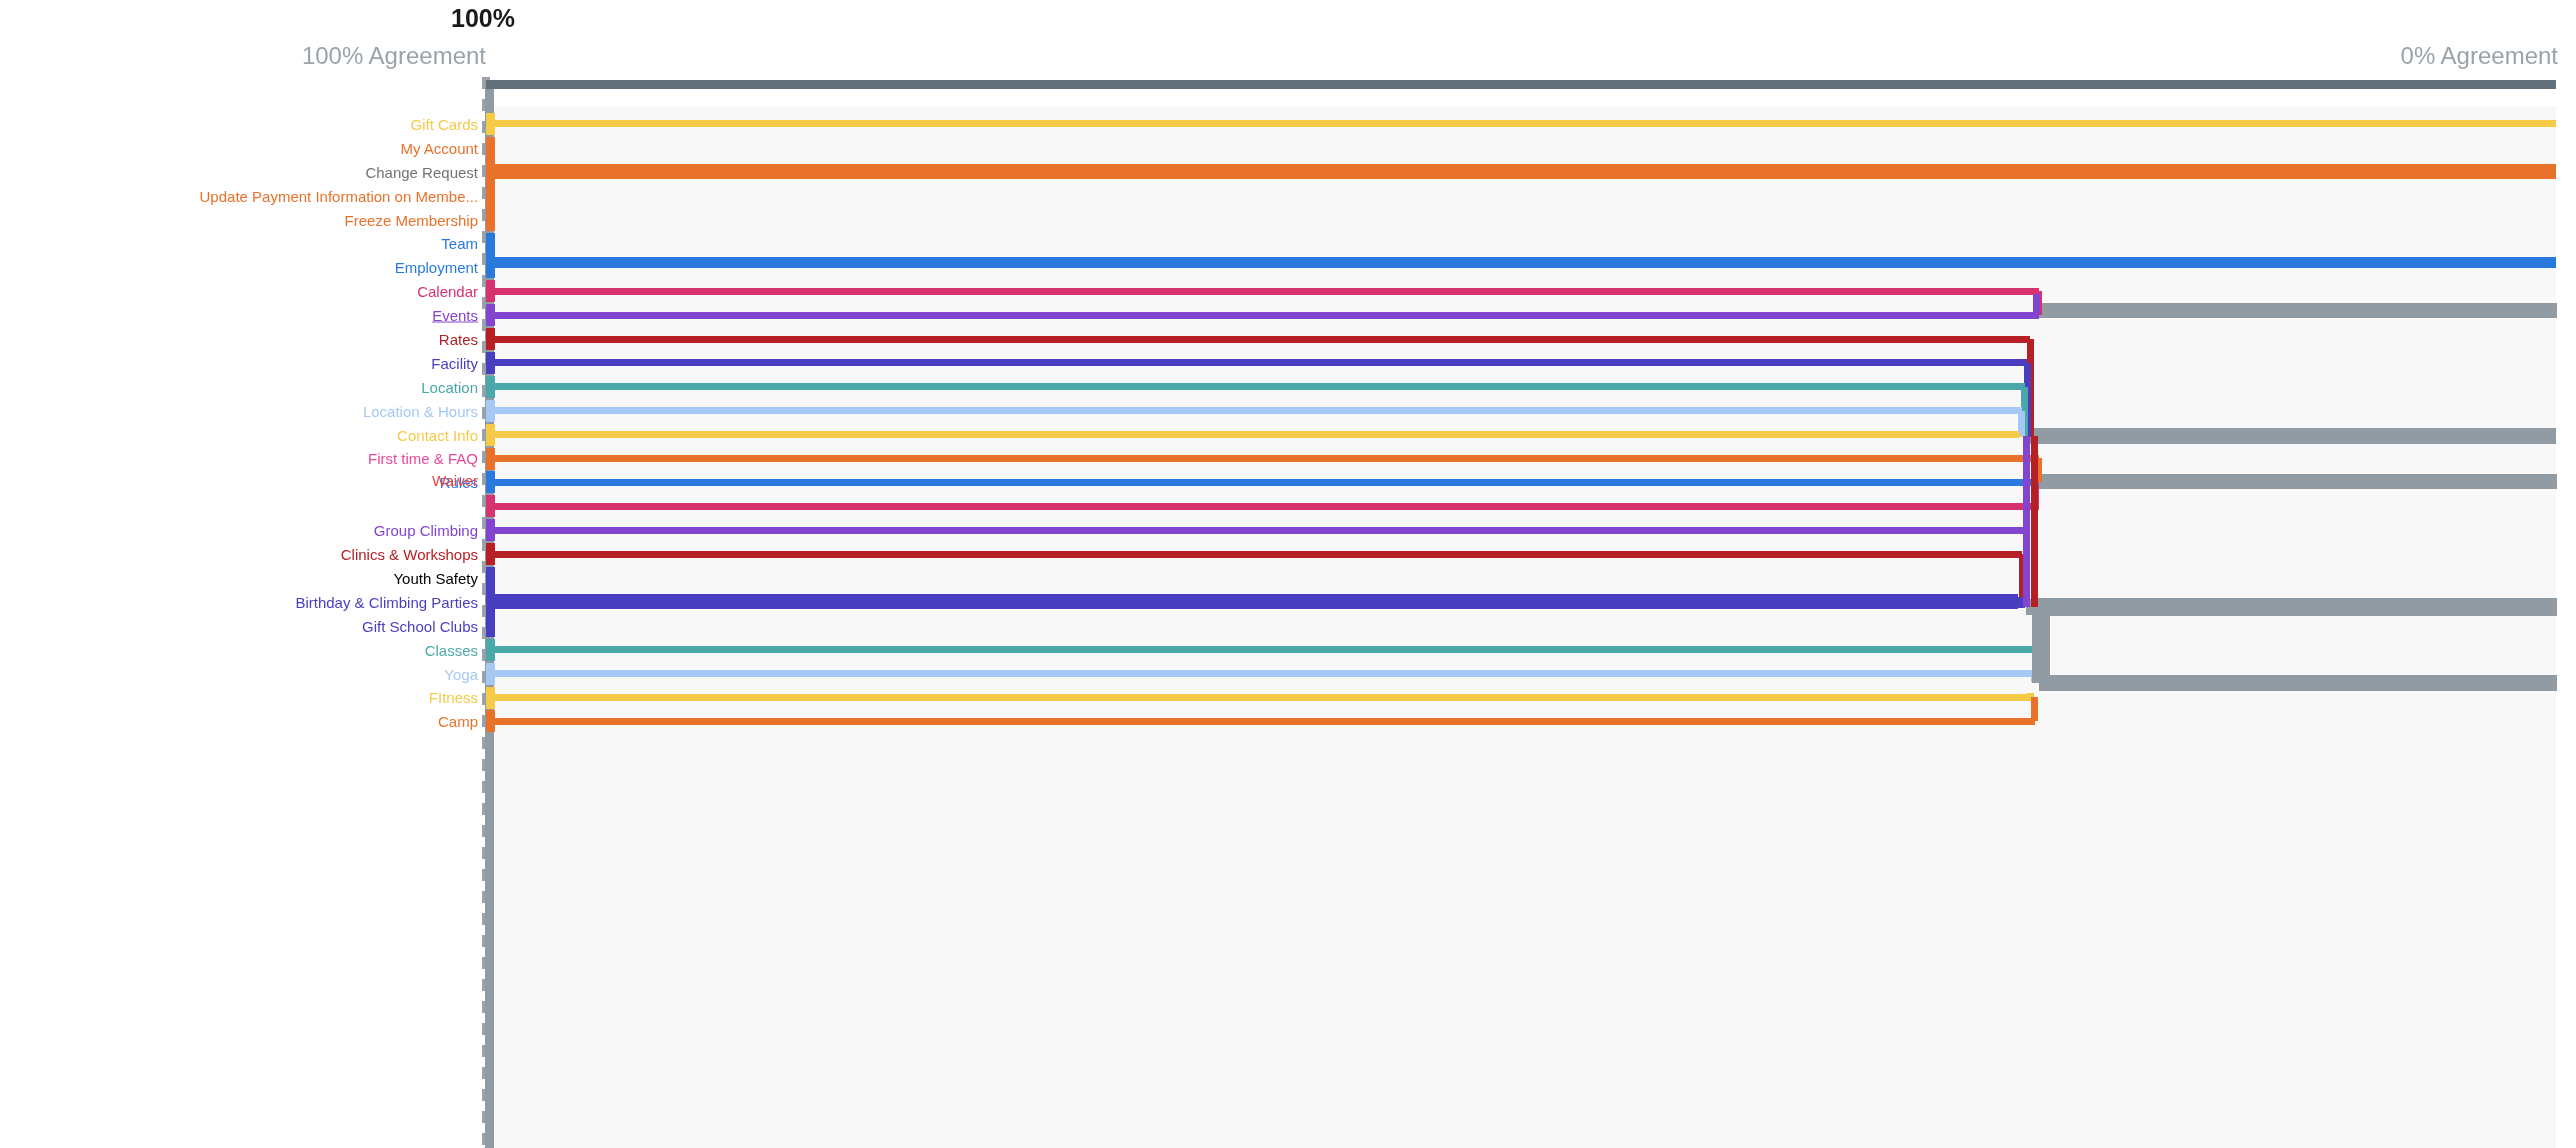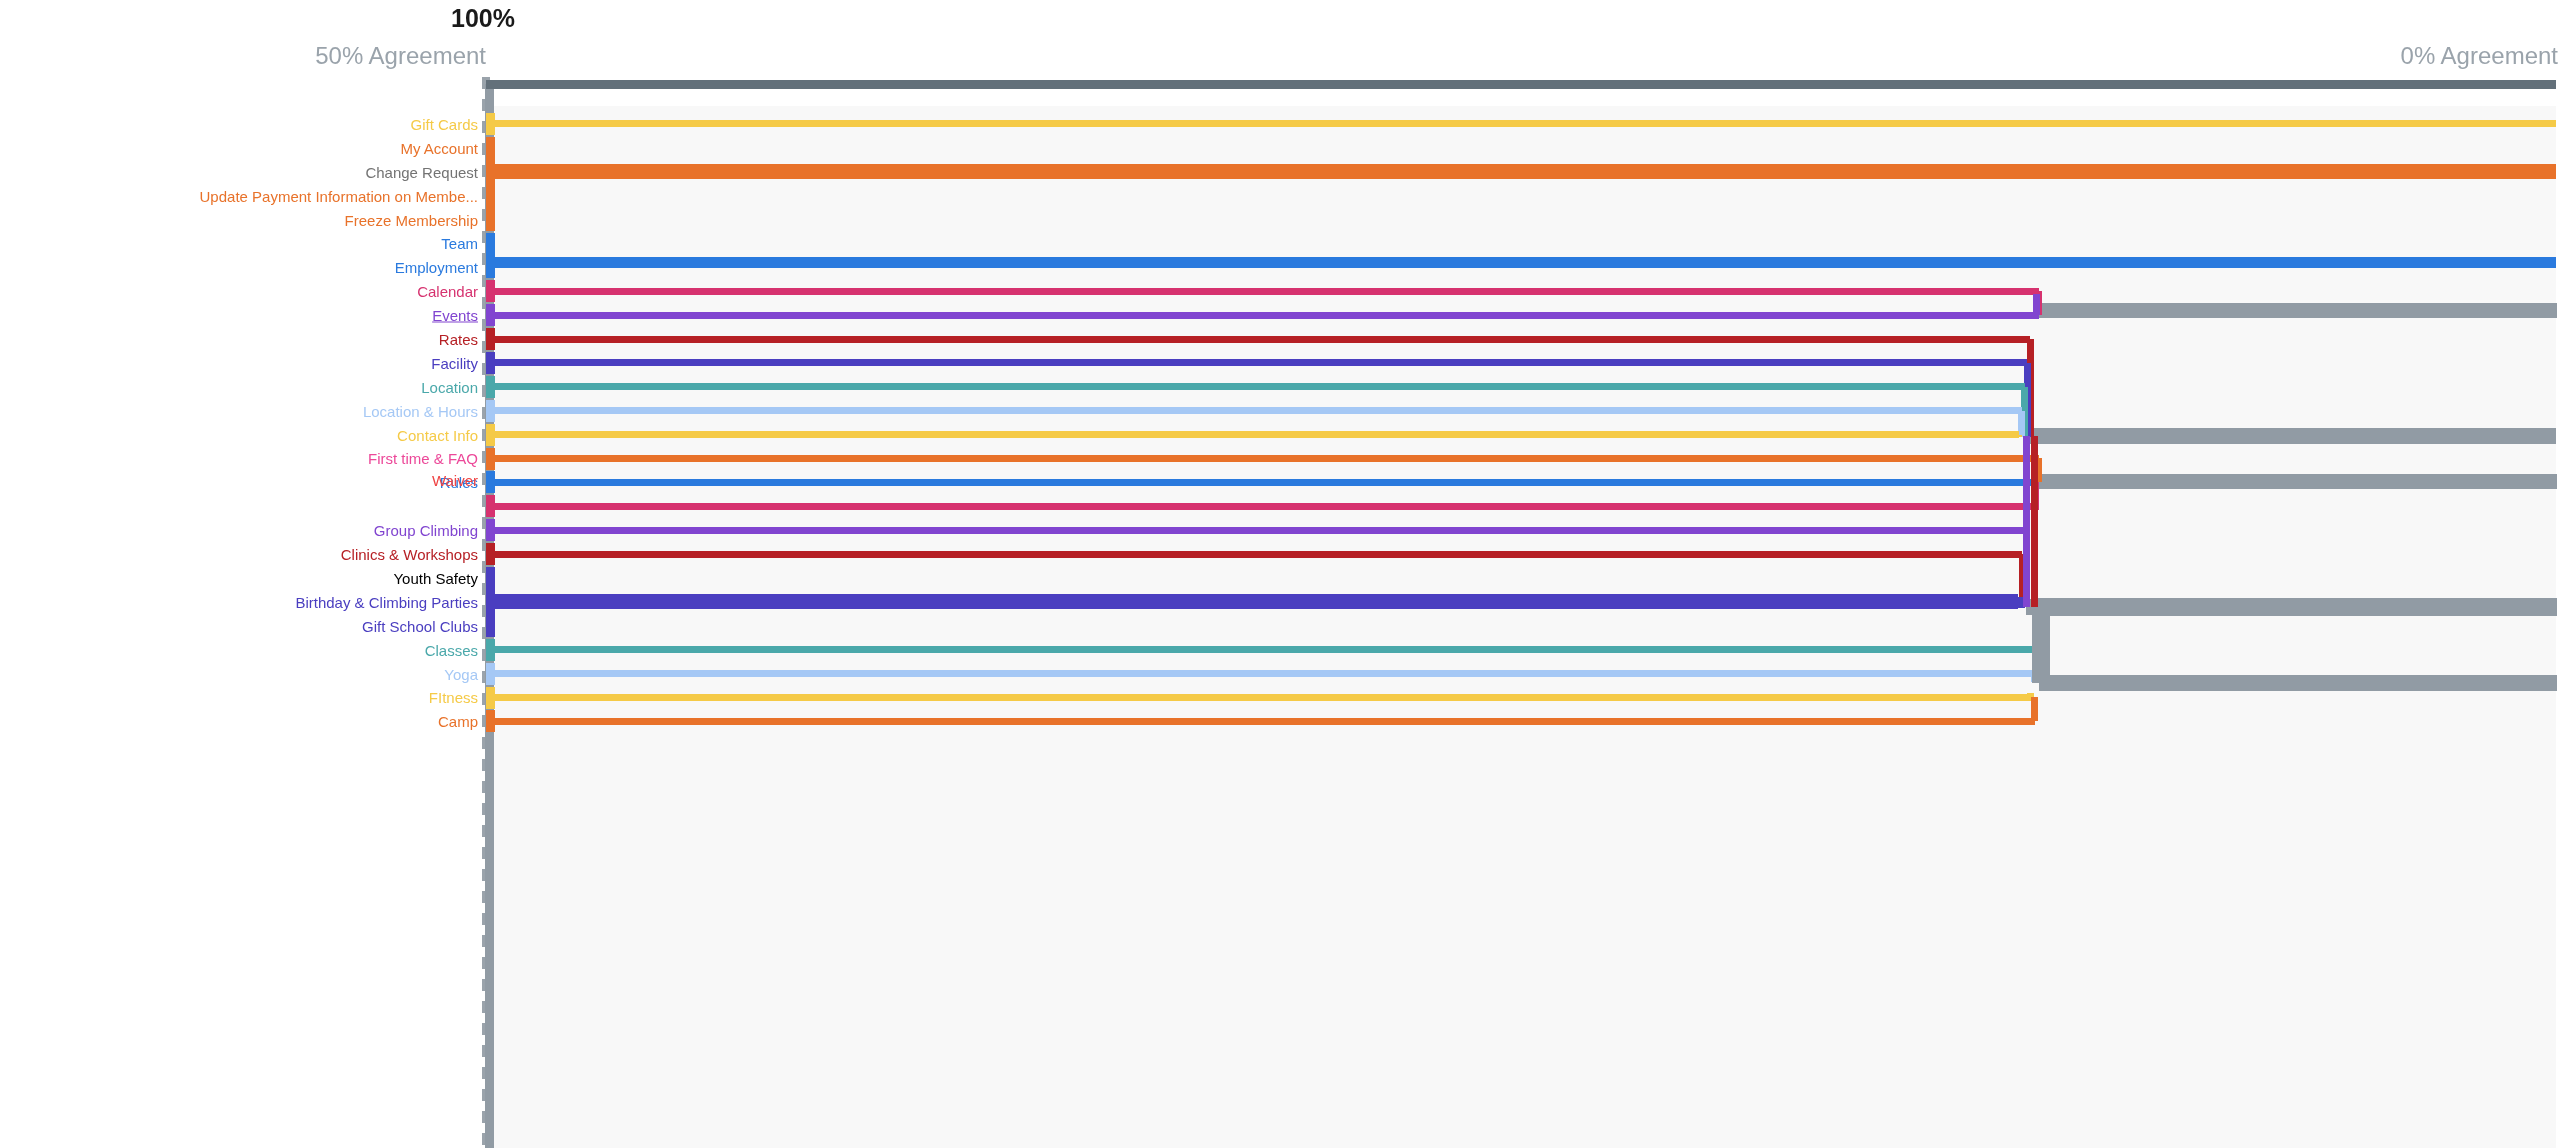--- a/index.html
+++ b/index.html
@@ -20,21 +20,21 @@
   .seg{position:absolute;}
   .hseg{position:absolute;}
   .vseg{position:absolute;}
 </style>
 </head>
 <body>
 
 <div id="stage">
 
   <div class="hdr-100pct">100%</div>
-  <div class="hdr-left">50% Agreement</div>
+  <div class="hdr-left">100% Agreement</div>
   <div class="hdr-right">0% Agreement</div>
 
   <div class="plotbg"></div>
 
   <div id="links">
       <div class="vseg" style="left: 485px; width: 9px; top: 84px; height: 1064px; background: rgb(145, 155, 164); z-index: 1;"></div>
       <div class="hseg" style="left: 486px; width: 2070px; top: 80px; height: 9px; background: rgb(99, 112, 122); z-index: 2;"></div>
       <div class="vseg" style="left: 486px; width: 9px; top: 148px; height: 72px; background: rgb(232, 114, 42); z-index: 4;"></div>
       <div class="hseg" style="left: 486px; width: 2070px; top: 164px; height: 15px; background: rgb(232, 114, 42); z-index: 5;"></div>
       <div class="vseg" style="left: 486px; width: 9px; top: 243px; height: 24px; background: rgb(42, 122, 222); z-index: 4;"></div>

